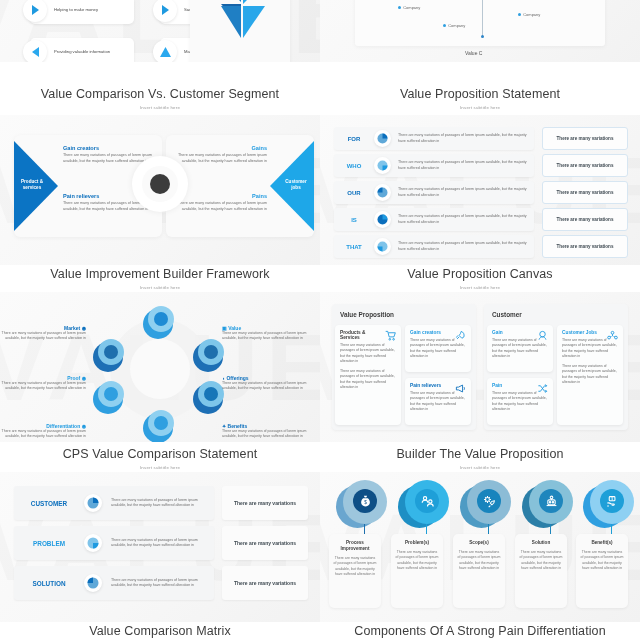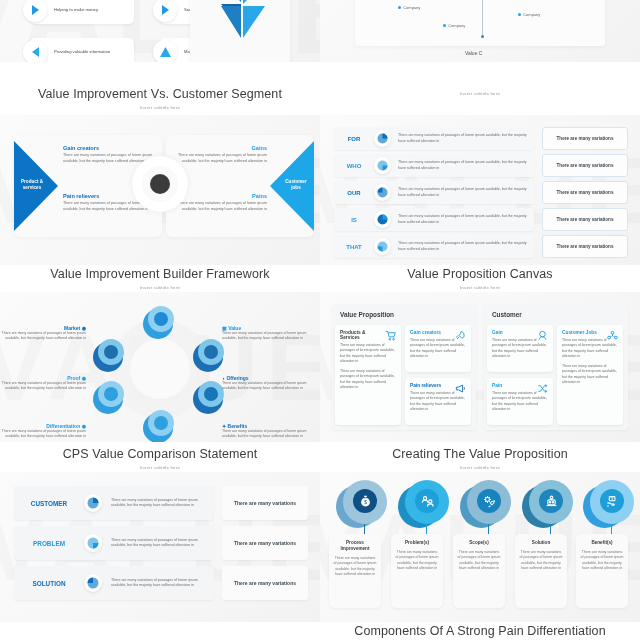--- a/index.html
+++ b/index.html
@@ -171,24 +171,25 @@
       <div class="pt" style="left:163px;top:22px;">
         <i></i>
           <span>Company</span>
       </div>
     </div>
 
     <div class="axlabel" style="left:145px;top:110px;">Value C</div>
   </div>
 
   <div class="slide-title" style="left:0;top:88px;">
-    <div class="t">Value Improvement Vs. Customer Segment</div>
+    <div class="t">Value Comparison Vs. Customer Segment</div>
     <div class="s">Insert subtitle here</div>
   </div>
   <div class="slide-title" style="left:320px;top:88px;">
+    <div class="t">Value Proposition Statement</div>
     <div class="s">Insert subtitle here</div>
   </div>
 
   <div class="slide" style="left:0;top:115px;width:320px;height:150px;">
     <div class="slide-inner"></div>
     <div class="wm" style="font-size:95px;">VALUE</div>
 
     <div class="panel" style="left:14px;top:20px;width:148px;height:102px;"></div>
     <div class="panel" style="left:166px;top:20px;width:148px;height:102px;"></div>
 
@@ -438,21 +439,21 @@
       <div class="cp">There are many variations of passages of lorem ipsum available, but the majority have suffered alteration in</div>
       <div class="cp">There are many variations of passages of lorem ipsum available, but the majority have suffered alteration in</div>
     </div>
   </div>
 
   <div class="slide-title" style="left:0;top:448px;">
     <div class="t">CPS Value Comparison Statement</div>
     <div class="s">Insert subtitle here</div>
   </div>
   <div class="slide-title" style="left:320px;top:448px;">
-    <div class="t">Creating The Value Proposition</div>
+    <div class="t">Builder The Value Proposition</div>
     <div class="s">Insert subtitle here</div>
   </div>
 
   <div class="slide" style="left:0;top:472px;width:320px;height:150px;">
     <div class="slide-inner"></div>
     <div class="wm" style="font-size:95px;">VALUE</div>
 
     <div class="crow" style="left:14px;top:14px;width:200px;height:34px;">
       <div class="kw" style="color:#0b6fbd">CUSTOMER</div>
       <div class="badge">
@@ -579,17 +580,20 @@
           </svg>
       </div>
       <div class="stem" style="left:28px;top:44px;height:18px;background:#1e9fd8;"></div>
     </div>
     <div class="scard" style="left:256px;top:62px;width:52px;height:74px;">
       <div class="sh">Benefit(s)</div>
       <div class="sp">There are many variations of passages of lorem ipsum available, but the majority have suffered alteration in</div>
     </div>
   </div>
 
+  <div class="slide-title" style="left:0;top:625px;">
+    <div class="t">Value Comparison Matrix</div>
+  </div>
   <div class="slide-title" style="left:320px;top:625px;">
     <div class="t">Components Of A Strong Pain Differentiation</div>
   </div>
 
 </div>
 
 </body></html>

